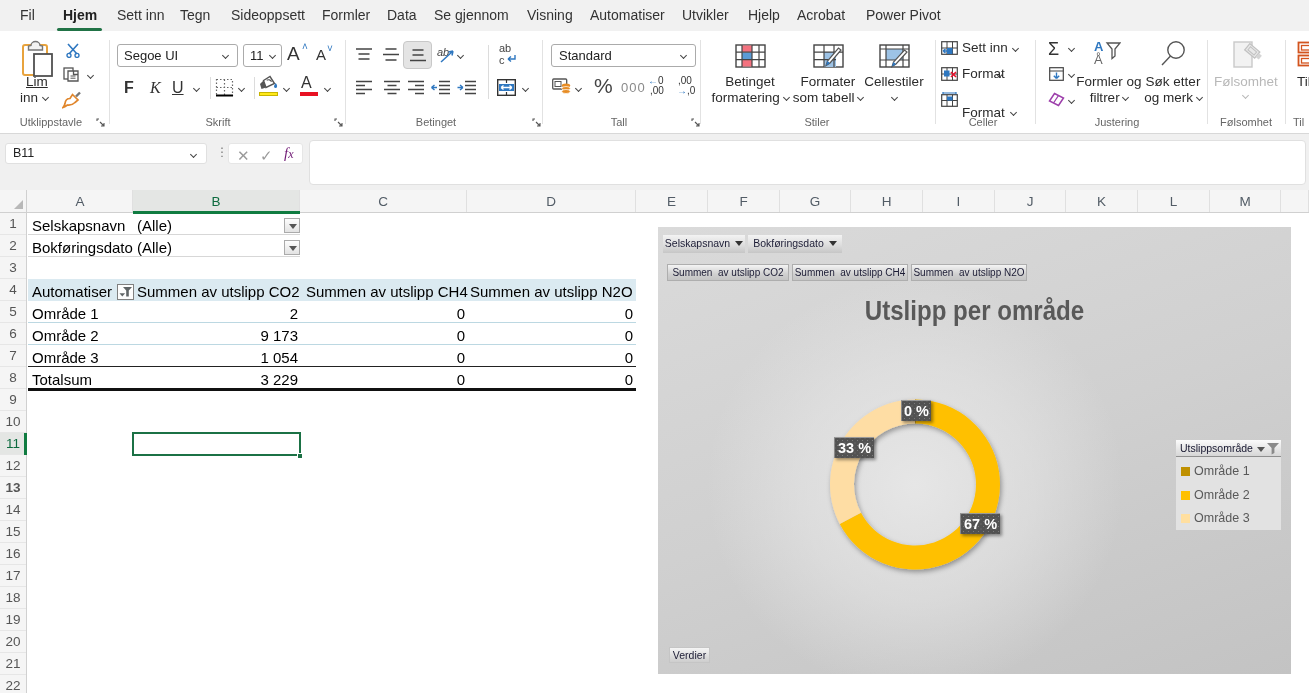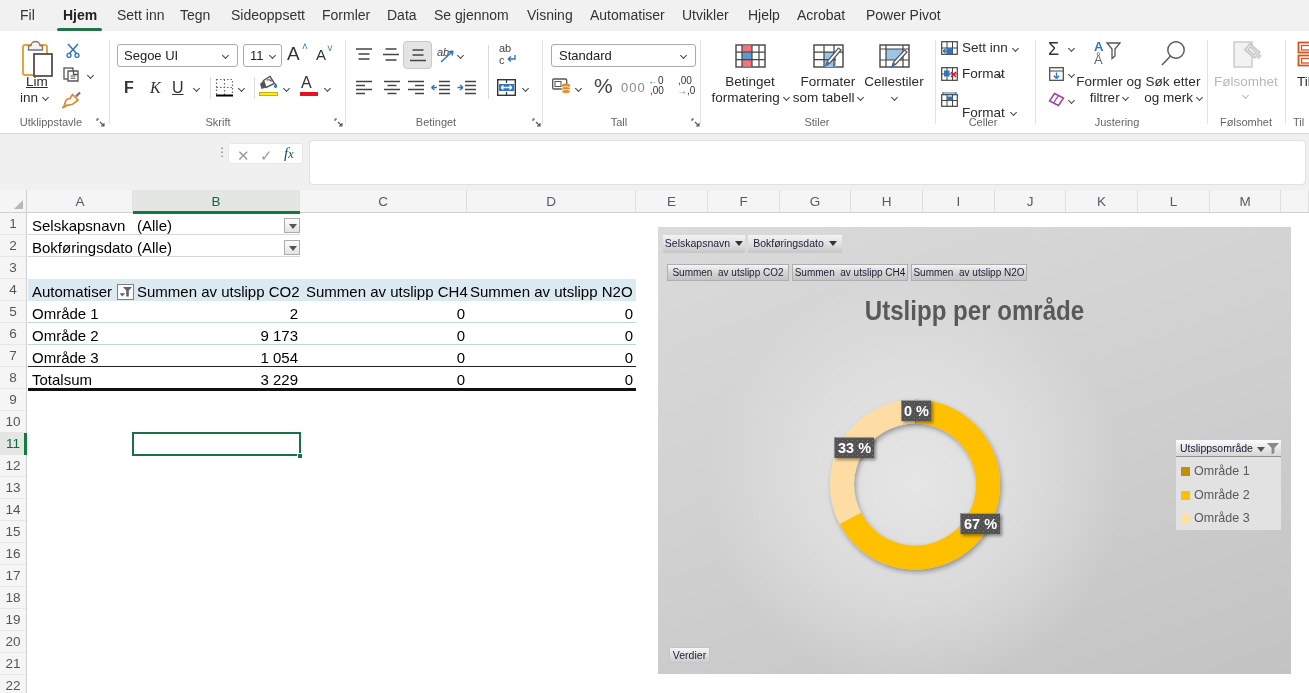--- a/index.html
+++ b/index.html
@@ -311,25 +311,26 @@
   <div class="gsep" style="left:345px;"></div>
   <div class="gsep" style="left:542px;"></div>
   <div class="gsep" style="left:700px;"></div>
   <div class="gsep" style="left:935px;"></div>
   <div class="gsep" style="left:1035px;"></div>
   <div class="gsep" style="left:1207px;"></div>
   <div class="gsep" style="left:1285px;"></div>
 </div>
 
 <div id="fbar">
+  <div id="namebox">B11<span class="chev" style="position:absolute; right:10px; top:8px;"></span></div>
   <div style="position:absolute; left:216px; top:11px; color:#777; font-size:12px; letter-spacing:0;">⋮</div>
   <div id="fxbox">
     <span style="position:absolute;left:8px;top:3px;color:#9a9a9a;font-size:15px;">✕</span>
     <span style="position:absolute;left:31px;top:3px;color:#9a9a9a;font-size:15px;">✓</span>
-    <span style="position:absolute;left:55px;top:1px;color:#0c4a6e;font-size:15px;font-style:italic;font-family:'Liberation Serif',serif;">f<span style="font-size:12px;">x</span></span>
+    <span style="position:absolute;left:55px;top:1px;color:#701a75;font-size:15px;font-style:italic;font-family:'Liberation Serif',serif;">f<span style="font-size:12px;">x</span></span>
   </div>
   <div id="finput"></div>
 </div>
 
 <div id="sheet">
   <div id="colhead">
         <div style="position:absolute;left:0;top:0;width:27px;height:22px;border-right:1px solid #d0d0d0;">
           <div style="position:absolute;right:3px;bottom:3px;width:0;height:0;border-left:9px solid transparent;border-bottom:9px solid #b8b8b8;"></div>
         </div>
         <div class="ch" style="left:28px;width:105px;">A</div>
@@ -355,21 +356,21 @@
         <div class="rh" style="top:66px;">4</div>
         <div class="rh" style="top:88px;">5</div>
         <div class="rh" style="top:110px;">6</div>
         <div class="rh" style="top:132px;">7</div>
         <div class="rh" style="top:154px;">8</div>
         <div class="rh" style="top:176px;">9</div>
         <div class="rh" style="top:198px;">10</div>
         <div class="rh" style="top:220px;background:#e4e6e4;color:#0d6b3f;">11</div>
         <div style="position:absolute;left:24px;top:220px;width:3px;height:22px;background:#107c41;"></div>
         <div class="rh" style="top:242px;">12</div>
-        <div class="rh" style="top:264px;">13</div>
+        <div class="rh" style="top:264px;font-weight:bold;">13</div>
         <div class="rh" style="top:286px;">14</div>
         <div class="rh" style="top:308px;">15</div>
         <div class="rh" style="top:330px;">16</div>
         <div class="rh" style="top:352px;">17</div>
         <div class="rh" style="top:374px;">18</div>
         <div class="rh" style="top:396px;">19</div>
         <div class="rh" style="top:418px;">20</div>
         <div class="rh" style="top:440px;">21</div>
         <div class="rh" style="top:462px;">22</div>
       </div>

